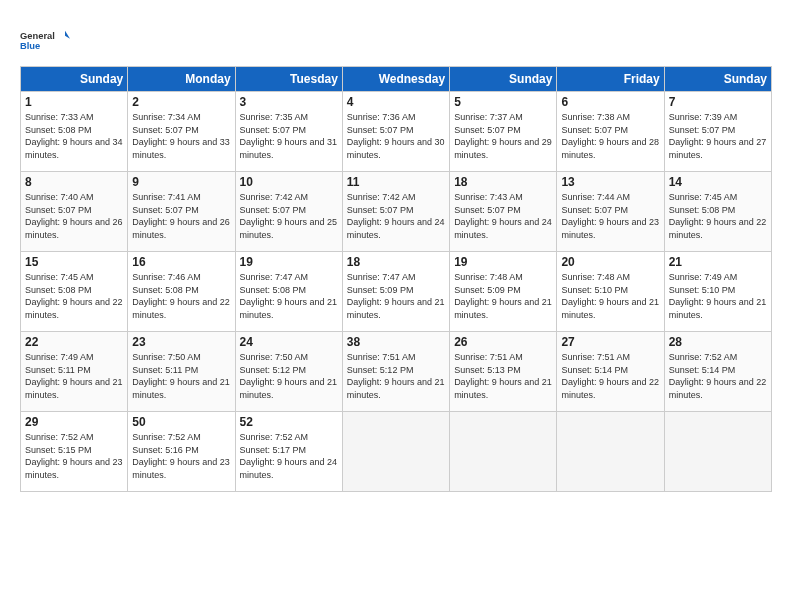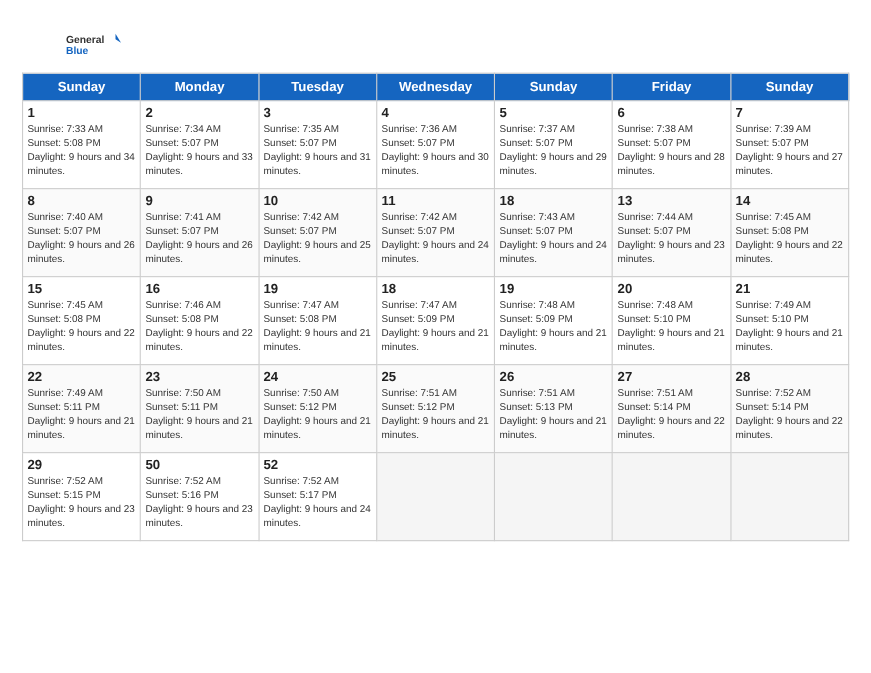--- a/index.html
+++ b/index.html
@@ -16,21 +16,20 @@
     .header-row {
       display: flex;
       align-items: flex-start;
       justify-content: space-between;
       margin-bottom: 6px;
     }
     .logo {
       display: flex;
       align-items: center;
       margin-top: 4px;
-      margin-left: 40px;
     }
     .title-block {
       text-align: right;
     }
     .month-title {
       font-size: 36px;
       font-weight: bold;
       color: #222;
       line-height: 1.1;
     }
@@ -43,21 +42,21 @@
       width: 100%;
       border-collapse: collapse;
       table-layout: fixed;
     }
     th {
       background-color: #1565c0;
       color: #fff;
       font-size: 12px;
       font-weight: bold;
       padding: 5px 4px;
-      text-align: center;
+      text-align: right;
       border: 1px solid #ccc;
     }
     td {
       vertical-align: top;
       border: 1px solid #ccc;
       padding: 3px 4px;
       font-size: 9.5px;
       color: #333;
       height: 80px;
       background: #fff;
@@ -211,21 +210,21 @@
           </td>
           <td>
             <span class="day-num">23</span>
             <div class="day-info">Sunrise: 7:50 AM<br>Sunset: 5:11 PM<br>Daylight: 9 hours and 21 minutes.</div>
           </td>
           <td>
             <span class="day-num">24</span>
             <div class="day-info">Sunrise: 7:50 AM<br>Sunset: 5:12 PM<br>Daylight: 9 hours and 21 minutes.</div>
           </td>
           <td>
-            <span class="day-num">25</span>
+            <span class="day-num">38</span>
             <div class="day-info">Sunrise: 7:51 AM<br>Sunset: 5:12 PM<br>Daylight: 9 hours and 21 minutes.</div>
           </td>
           <td>
             <span class="day-num">26</span>
             <div class="day-info">Sunrise: 7:51 AM<br>Sunset: 5:13 PM<br>Daylight: 9 hours and 21 minutes.</div>
           </td>
           <td>
             <span class="day-num">27</span>
             <div class="day-info">Sunrise: 7:51 AM<br>Sunset: 5:14 PM<br>Daylight: 9 hours and 22 minutes.</div>
           </td>

